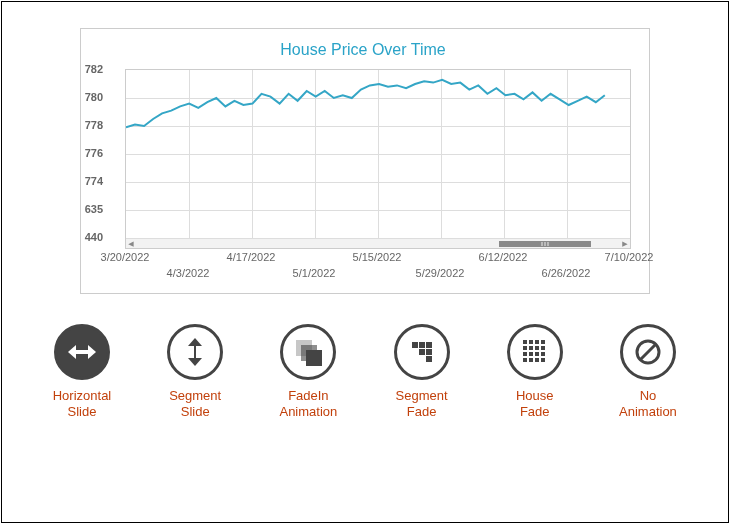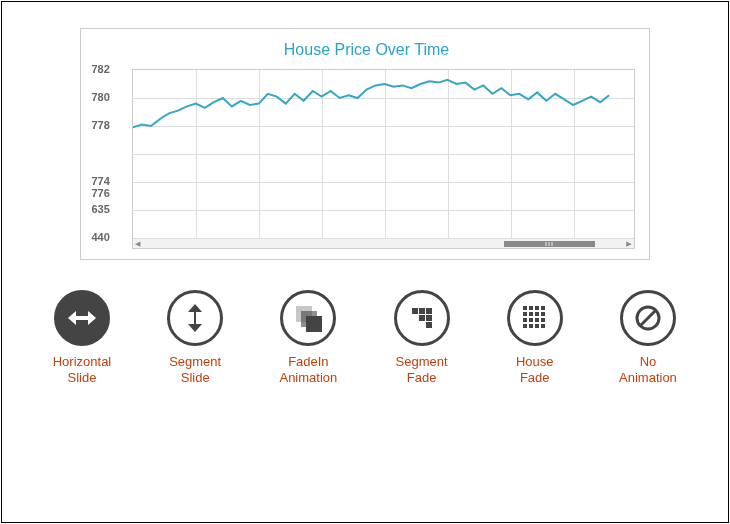--- a/index.html
+++ b/index.html
@@ -18,21 +18,21 @@
     margin: 1px;
     border: 1px solid #000;
     padding: 26px 30px 18px 30px;
     display: flex;
     flex-direction: column;
   }
   .chart-frame {
     width: 570px;
     margin: 0 auto;
     border: 1px solid #ccc;
-    padding: 12px 14px 10px 17px;
+    padding: 12px 14px 10px 10px;
     background: #fff;
   }
   .chart-title {
     text-align: center;
     color: #2aa3c8;
     font-size: 16px;
     margin: 0 0 10px 0;
   }
   .plot-wrap {
     position: relative;
@@ -151,21 +151,21 @@
 <div class="outer">
 
   <div class="chart-frame">
     <div class="chart-title">House Price Over Time</div>
 
     <div class="plot-wrap">
       <div class="y-ticks" id="y-ticks">
           <span class="tick" style="top: 168px;">440</span>
           <span class="tick" style="top: 140px;">635</span>
           <span class="tick" style="top: 112px;">774</span>
-          <span class="tick" style="top: 84px; margin-top: 40px;">776</span>
+          <span class="tick" style="top: 84px;">776</span>
           <span class="tick" style="top: 56px;">778</span>
           <span class="tick" style="top: 28px;">780</span>
           <span class="tick" style="top: 0px;">782</span>
         </div>
       <div class="plot" id="plot">
           <div class="grid-v" style="left: 441px;"></div>
           <div class="grid-v" style="left: 378px;"></div>
           <div class="grid-v" style="left: 315px;"></div>
           <div class="grid-v" style="left: 252px;"></div>
           <div class="grid-v" style="left: 189px;"></div>
@@ -182,20 +182,31 @@
         <div class="scrollbar">
           <div class="arrow">◀</div>
           <div class="track">
             <div class="thumb" id="thumb" style="left: 75%; width: 19%;"></div>
           </div>
           <div class="arrow">▶</div>
         </div>
       </div>
     </div>
 
+    <div class="x-ticks" id="x-ticks">
+        <span class="tick r1" style="left: 0px;">3/20/2022</span>
+        <span class="tick r2" style="left: 63px;">4/3/2022</span>
+        <span class="tick r1" style="left: 126px;">4/17/2022</span>
+        <span class="tick r2" style="left: 189px;">5/1/2022</span>
+        <span class="tick r1" style="left: 252px;">5/15/2022</span>
+        <span class="tick r2" style="left: 315px;">5/29/2022</span>
+        <span class="tick r1" style="left: 378px;">6/12/2022</span>
+        <span class="tick r2" style="left: 441px;">6/26/2022</span>
+        <span class="tick r1" style="left: 504px;">7/10/2022</span>
+      </div>
   </div>
 
   <div class="options" id="options">
       <div class="opt">
         <div class="circle selected">
           <svg width="32" height="20" viewBox="0 0 32 20">
             <polygon points="2,10 10,3 10,17" fill="currentColor"></polygon>
             <polygon points="30,10 22,3 22,17" fill="currentColor"></polygon>
             <rect x="10" y="8" width="12" height="4" fill="currentColor"></rect>
           </svg>

